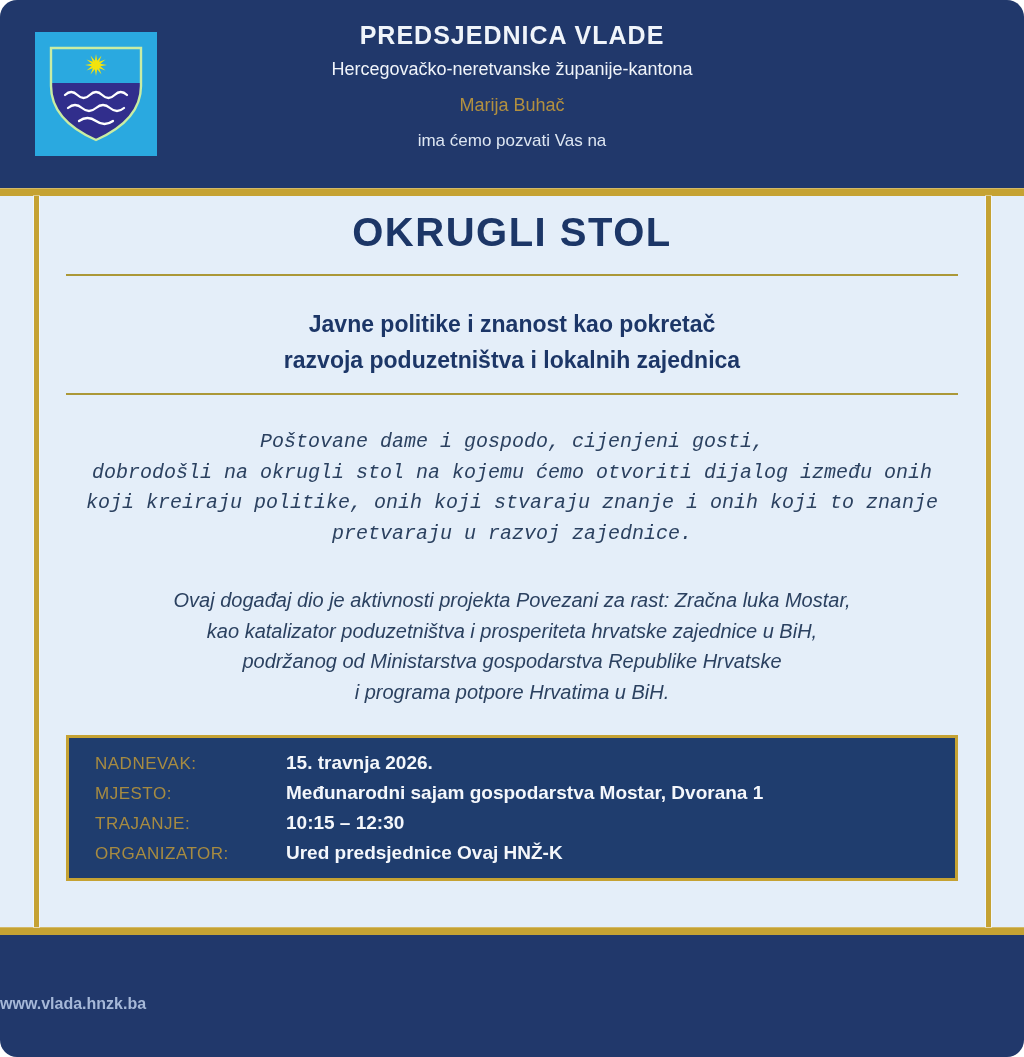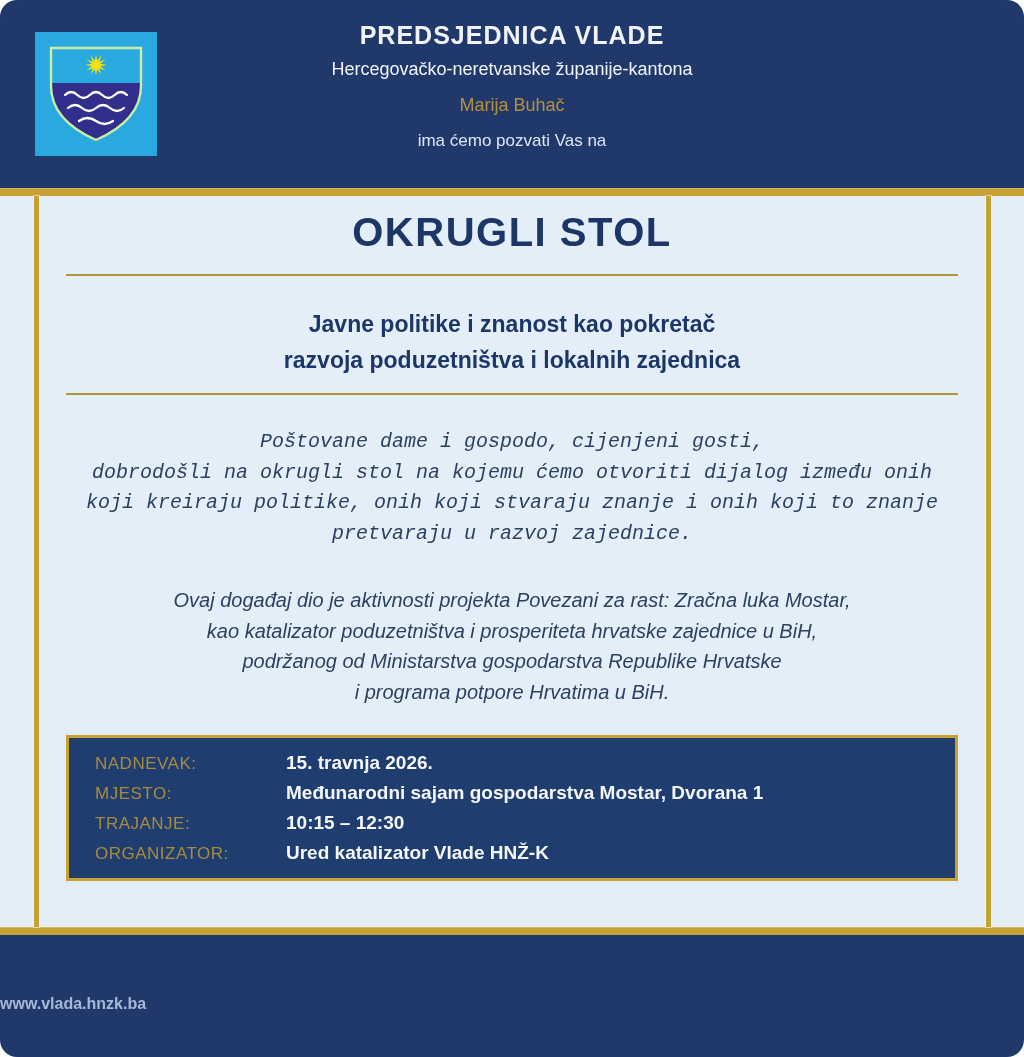--- a/index.html
+++ b/index.html
@@ -107,21 +107,21 @@
         <div class="drow">
           <span class="dlabel">MJESTO:</span>
           <span class="dvalue">Međunarodni sajam gospodarstva Mostar, Dvorana 1</span>
         </div>
         <div class="drow">
           <span class="dlabel">TRAJANJE:</span>
           <span class="dvalue">10:15 – 12:30</span>
         </div>
         <div class="drow">
           <span class="dlabel">ORGANIZATOR:</span>
-          <span class="dvalue">Ured katalizator Vlade HNŽ-K</span>
+          <span class="dvalue">Ured predsjednice Ovaj HNŽ-K</span>
         </div>
       </div>
     </div>
   </div>
 
   <div class="gold-band"></div>
 
   <div class="ftr">
     <a class="ftr-link" href="#">www.vlada.hnzk.ba</a>
   </div>

